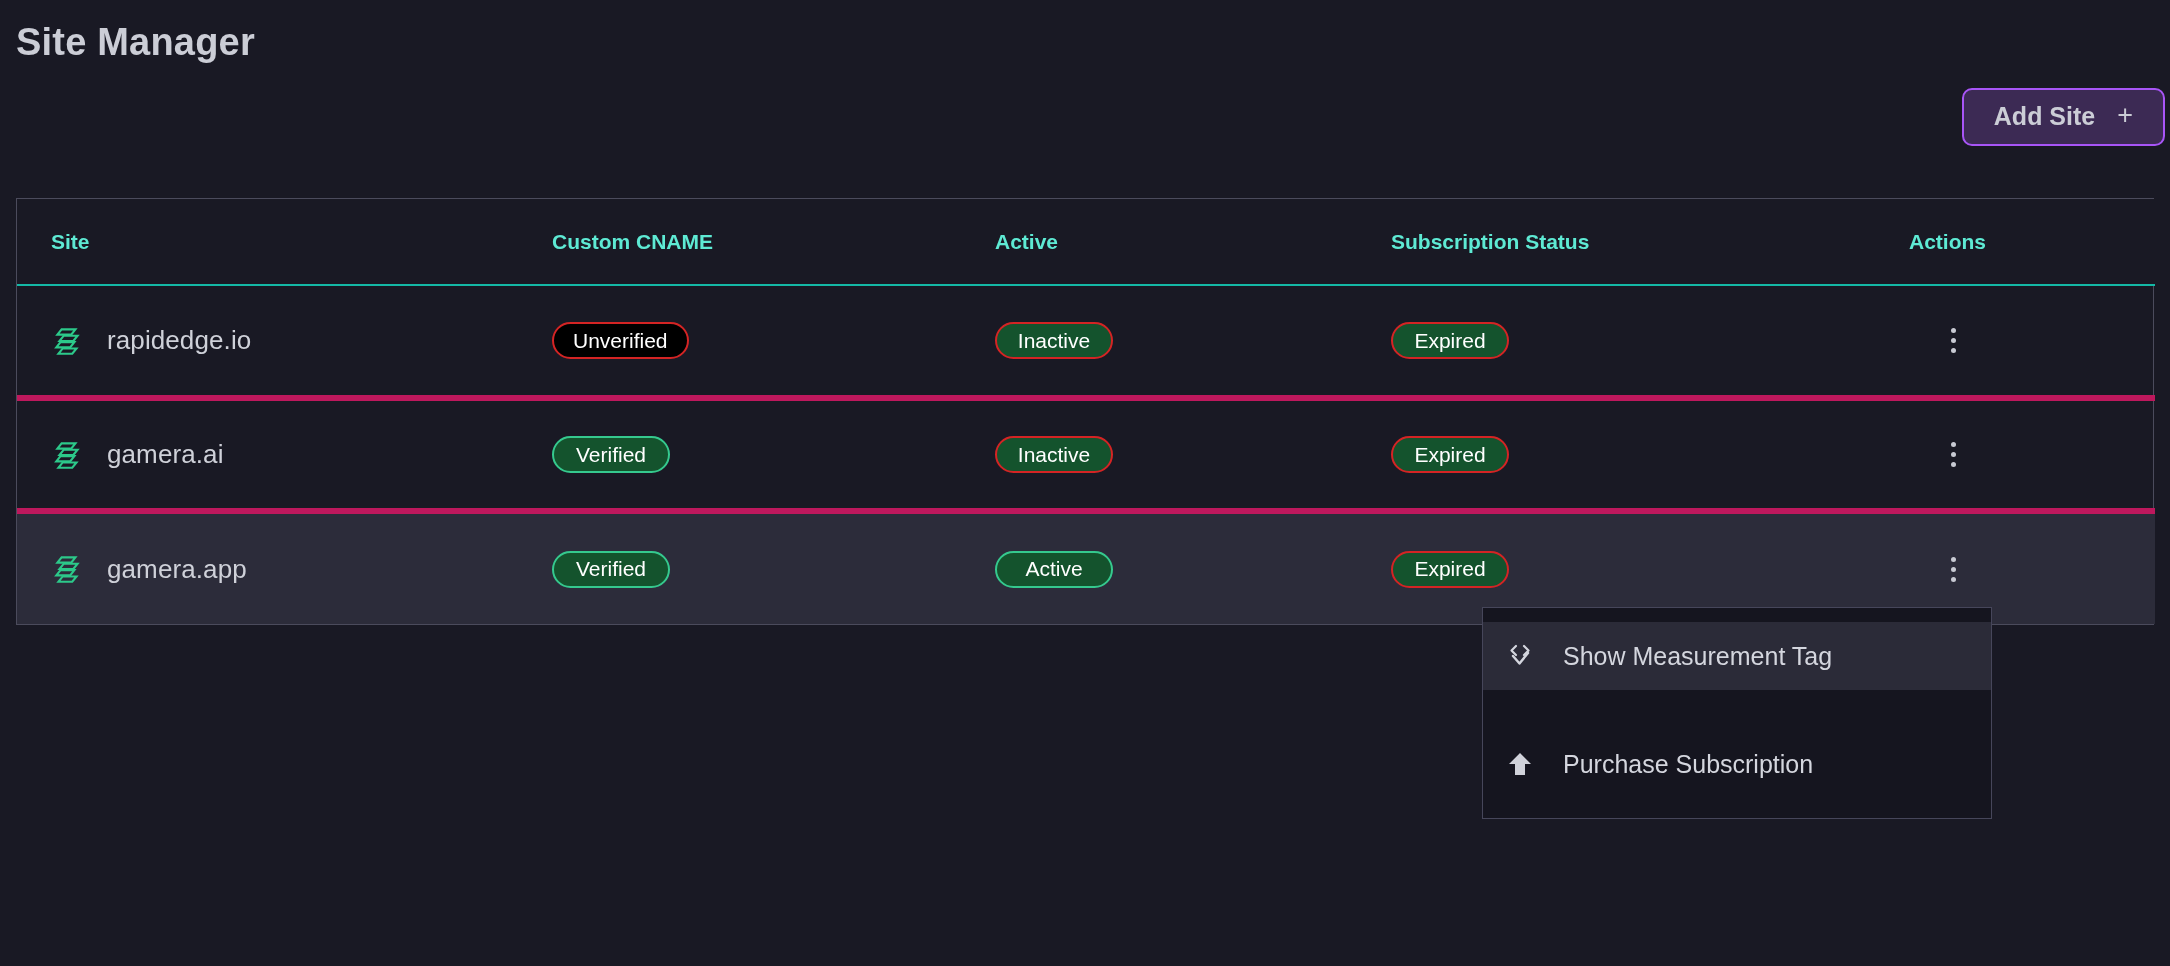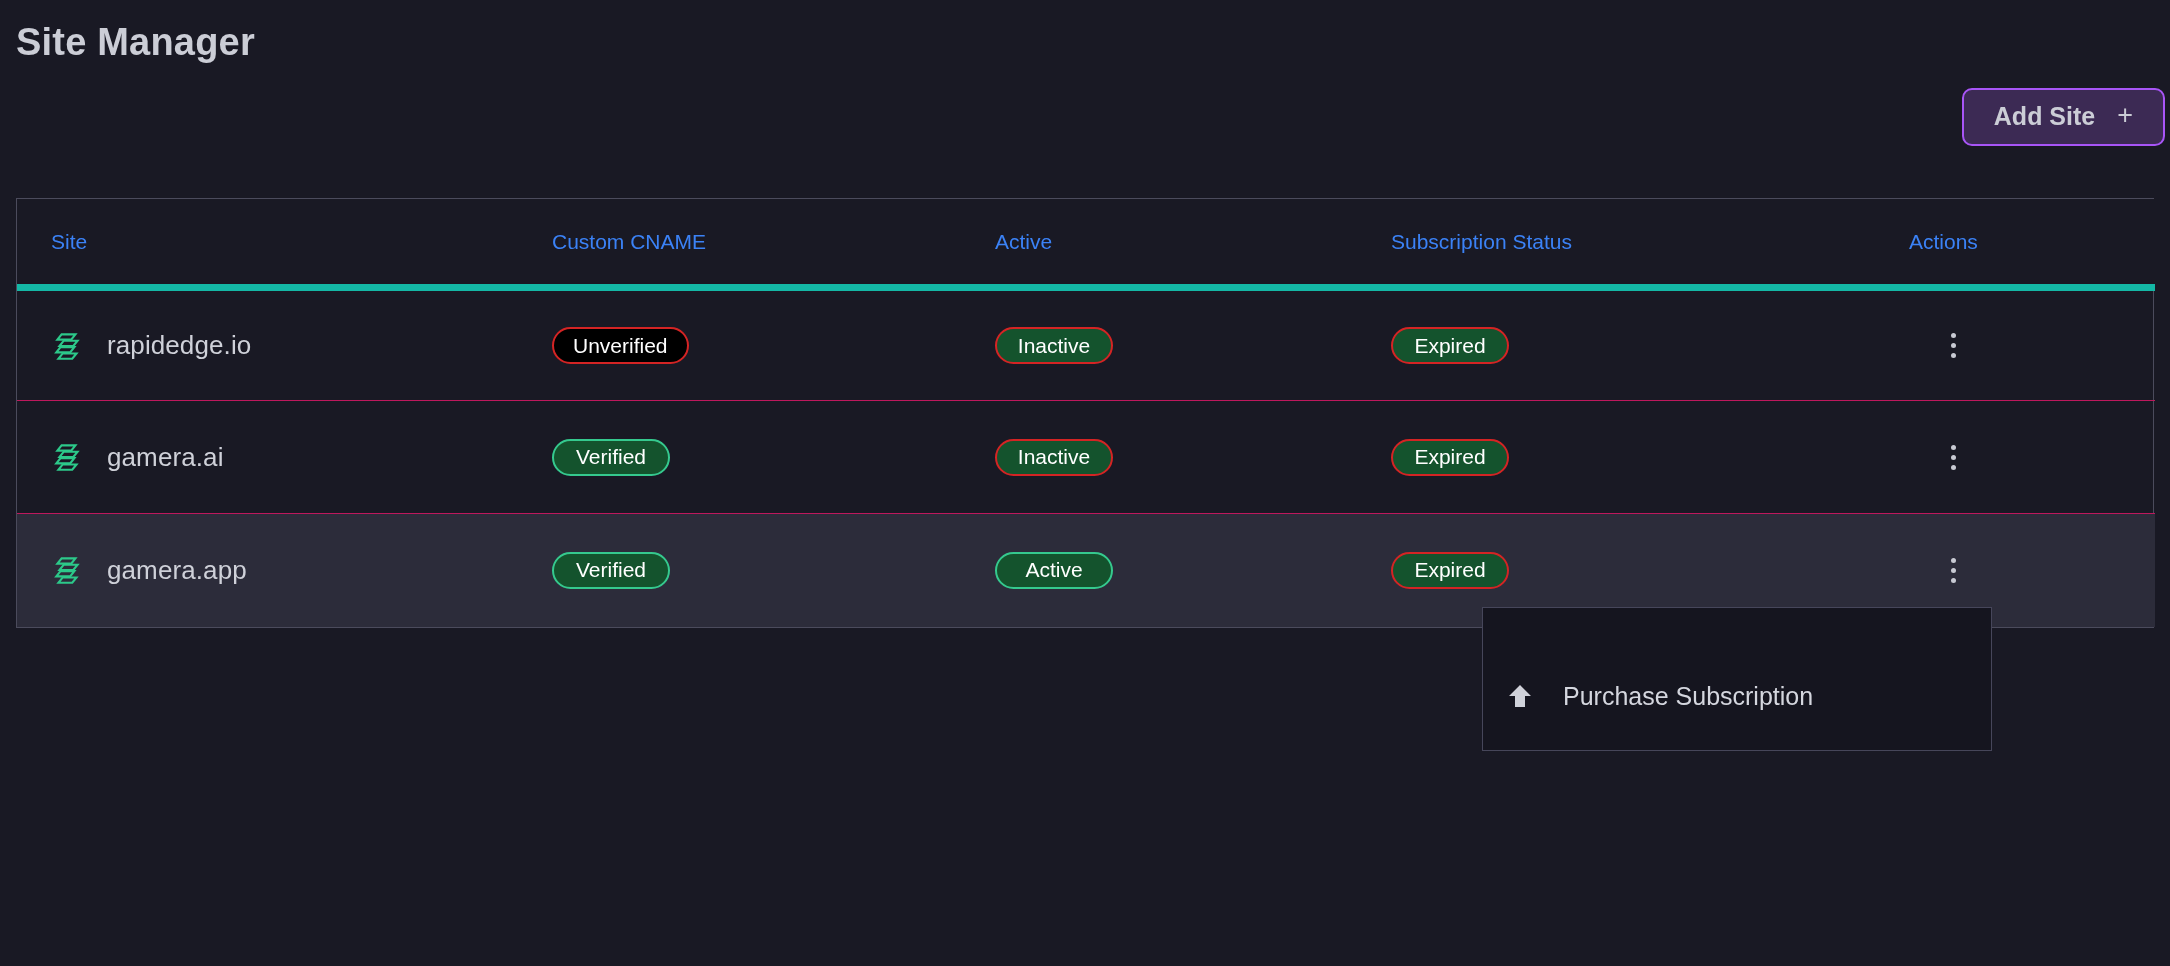--- a/index.html
+++ b/index.html
@@ -69,35 +69,35 @@
 
   .table {
     width: 100%;
     border-collapse: collapse;
     table-layout: fixed;
   }
 
   .table thead th {
     text-align: left;
     font-size: 21px;
-    font-weight: normal;
-    color: #3b82f6;
+    font-weight: bold;
+    color: #5eead4;
     padding: 31px 0 30px 0;
     background: #191924;
-    border-bottom: 7px solid #14b8a6;
+    border-bottom: 2px solid #14b8a6;
   }
 
   .col-site      { width: 535px; padding-left: 34px !important; }
   .col-cname     { width: 443px; }
   .col-active    { width: 396px; }
   .col-sub       { width: 518px; }
   .col-actions   { width: 246px; }
 
   .table tbody tr {
-    border-bottom: 1px solid #be185d;
+    border-bottom: 6px solid #be185d;
   }
   .table tbody tr:last-child { border-bottom: none; }
   .table tbody tr.row-hover { background: #2c2c3a; }
 
   .table tbody td {
     padding: 0;
     height: 113px;
     vertical-align: middle;
   }
 
@@ -306,20 +306,30 @@
             </div>
           </td>
         </tr>
 
       </tbody>
     </table>
   </div>
 
   <div class="menu">
 
+    <div class="menu-item active">
+      <span class="menu-icon">
+        <svg width="26" height="26" viewBox="0 0 26 26">
+          <path d="M9 3 L4.5 7.5 L9 12" fill="none" stroke="#d4d6de" stroke-width="2.2" stroke-linecap="round" stroke-linejoin="round"></path>
+          <path d="M17 3 L21.5 7.5 L17 12" fill="none" stroke="#d4d6de" stroke-width="2.2" stroke-linecap="round" stroke-linejoin="round"></path>
+          <path d="M6 13 L12.5 20.5 L21 10" fill="none" stroke="#d4d6de" stroke-width="2.4" stroke-linecap="round" stroke-linejoin="round"></path>
+        </svg>
+      </span>
+      <span class="menu-item-label">Show Measurement Tag</span>
+    </div>
 
     <div class="menu-sep"></div>
 
 
     <div class="menu-sep"></div>
 
     <div class="menu-item">
       <span class="menu-icon">
         <svg width="26" height="26" viewBox="0 0 26 26">
           <path d="M13 2 L24 13 L18 13 L18 24 L8 24 L8 13 L2 13 Z" fill="#d0d2da"></path>

